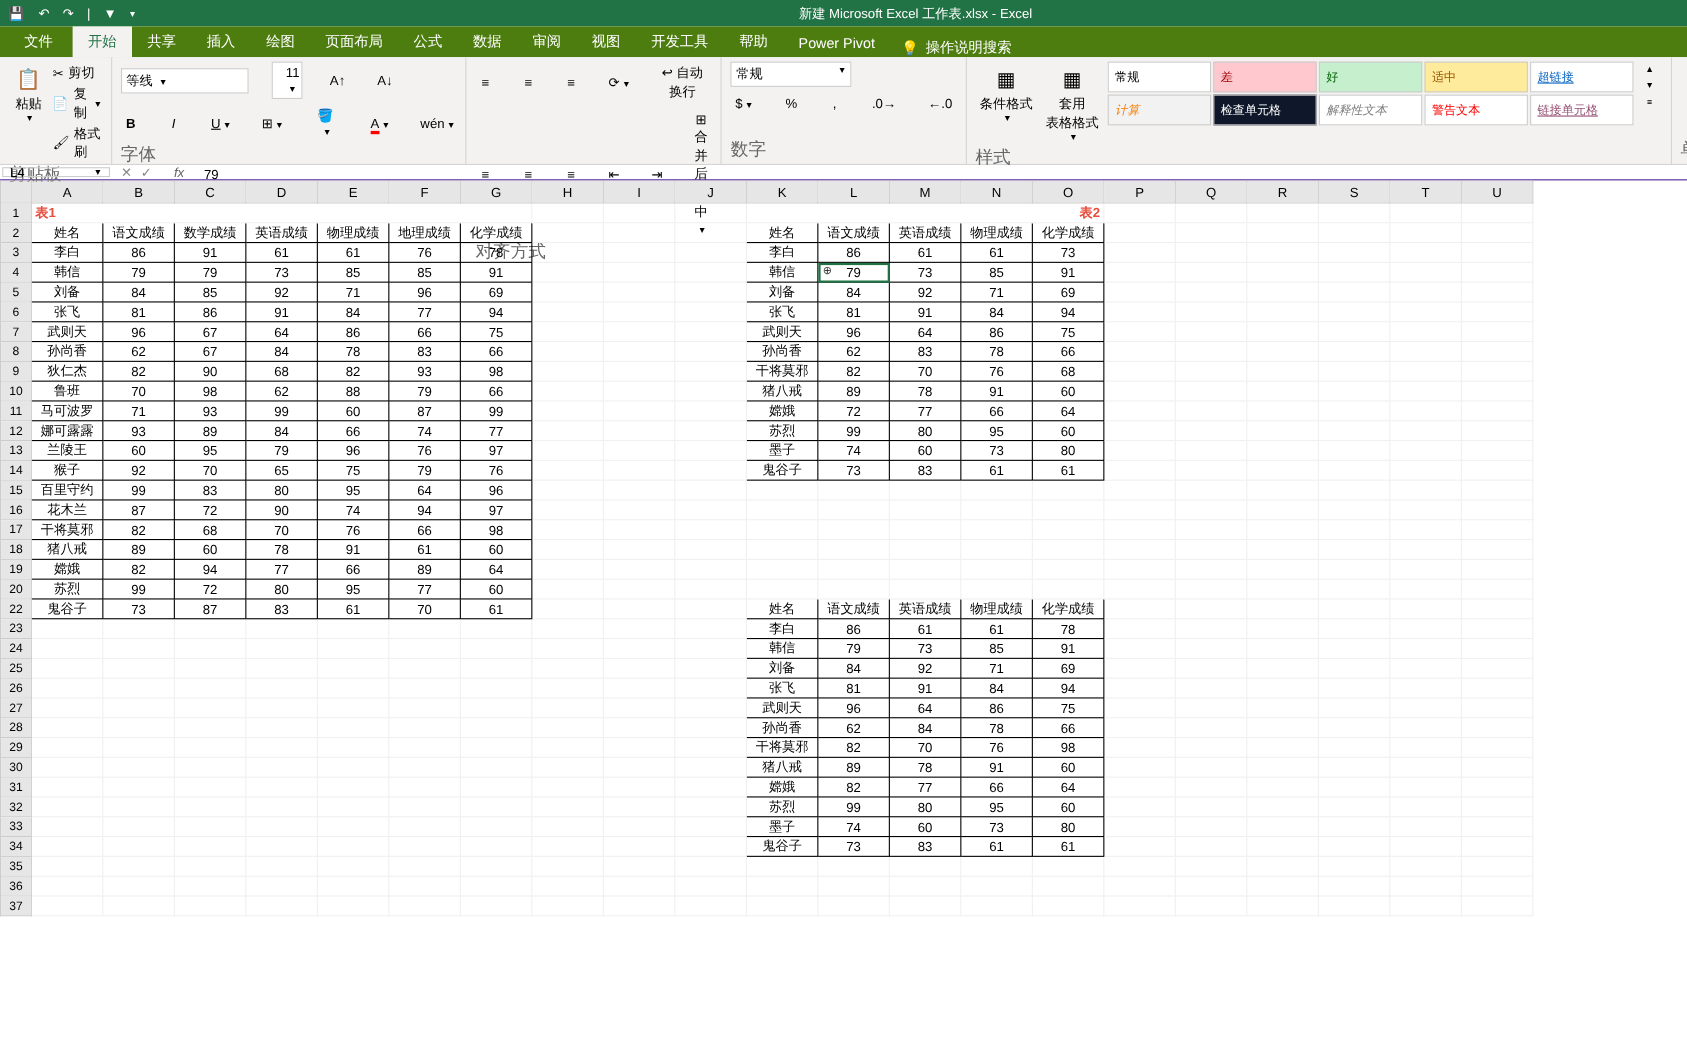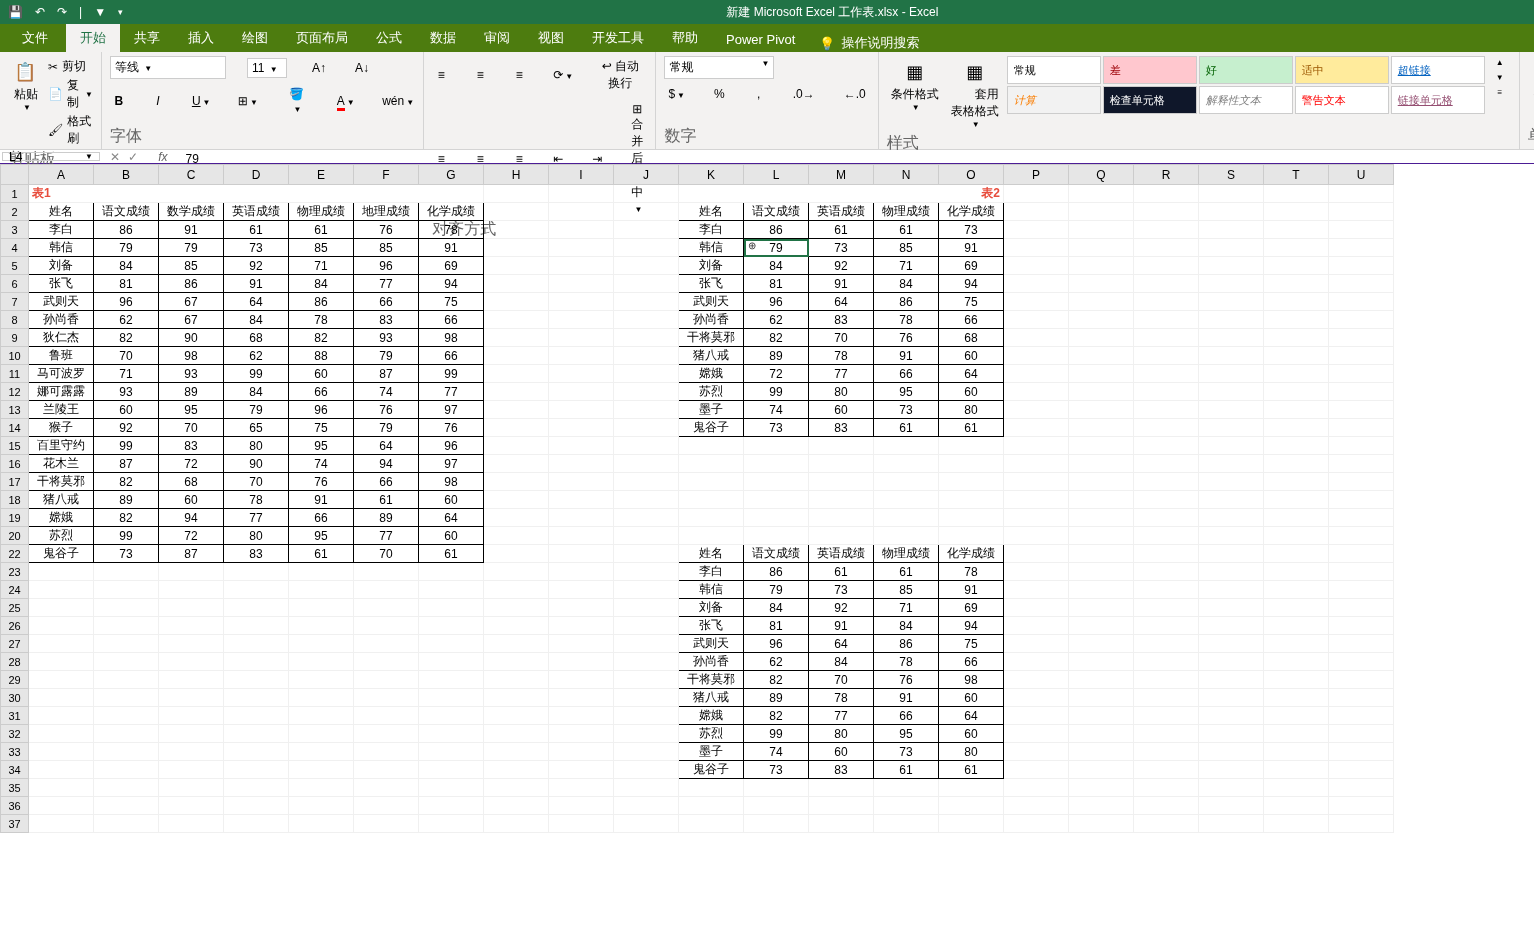--- a/index.html
+++ b/index.html
@@ -23,21 +23,21 @@
 .ribbon-group { border-right: 1px solid #d4d4d4; padding: 4px 8px 2px; display: flex; flex-direction: column; }
 .ribbon-group-body { flex: 1; display: flex; align-items: flex-start; gap: 4px; }
 .ribbon-group-label { text-align: left; font-size: 16px; color: #666; padding-top: 2px; }
 .big-btn { display: flex; flex-direction: column; align-items: center; justify-content: center; padding: 2px 4px; cursor: pointer; }
 .big-btn .ico { width: 28px; height: 28px; display: flex; align-items: center; justify-content: center; font-size: 18px; }
 .clip-col { display: flex; flex-direction: column; gap: 2px; font-size: 12px; padding-top: 2px; }
 .clip-item { display: flex; align-items: center; gap: 4px; cursor: pointer; }
 .font-row { display: flex; gap: 21px; align-items: center; }
 .font-sel { border: 1px solid #ccc; background: #fff; padding: 2px 4px; font-size: 12px; }
 .font-name { width: 116px; }
-.font-size { width: 40px; }
+.font-size { width: 28px; padding-left: 12px; }
 .btn-sm { padding: 2px 4px; cursor: pointer; min-width: 18px; text-align: center; font-size: 12px; }
 .dd { font-size: 8px; margin-left: 2px; }
 .num-sel { border: 1px solid #ccc; background: #fff; padding: 2px 4px; width: 110px; display:flex; justify-content:space-between; }
 
 
 .styles-gallery { display: grid; grid-template-columns: repeat(5, 94px); grid-template-rows: 28px 28px; gap: 2px; }
 .style-cell { border: 1px solid #ccc; background: #fff; font-size: 11px; display: flex; align-items: center; padding: 0 6px; cursor: pointer; }
 .style-normal { }
 .style-bad { background: #ffc7ce; color: #9c0006; }
 .style-good { background: #c6efce; color: #006100; }
@@ -198,21 +198,21 @@
 
   <div class="ribbon-group" style="flex:0 0 auto;">
     <div class="ribbon-group-body">
       <div class="big-btn">
         <div class="ico">▦</div>
         <div>条件格式</div>
         <div class="dd">▼</div>
       </div>
       <div class="big-btn">
         <div class="ico">▦</div>
-        <div style="white-space:pre-line; text-align:right;">套用
+        <div style="white-space:pre-line; text-align:center;">套用
 表格格式</div>
         <div class="dd">▼</div>
       </div>
       <div class="styles-gallery">
         <div class="style-cell style-normal">常规</div>
         <div class="style-cell style-bad">差</div>
         <div class="style-cell style-good">好</div>
         <div class="style-cell style-neutral">适中</div>
         <div class="style-cell style-link">超链接</div>
         <div class="style-cell style-calc">计算</div>

